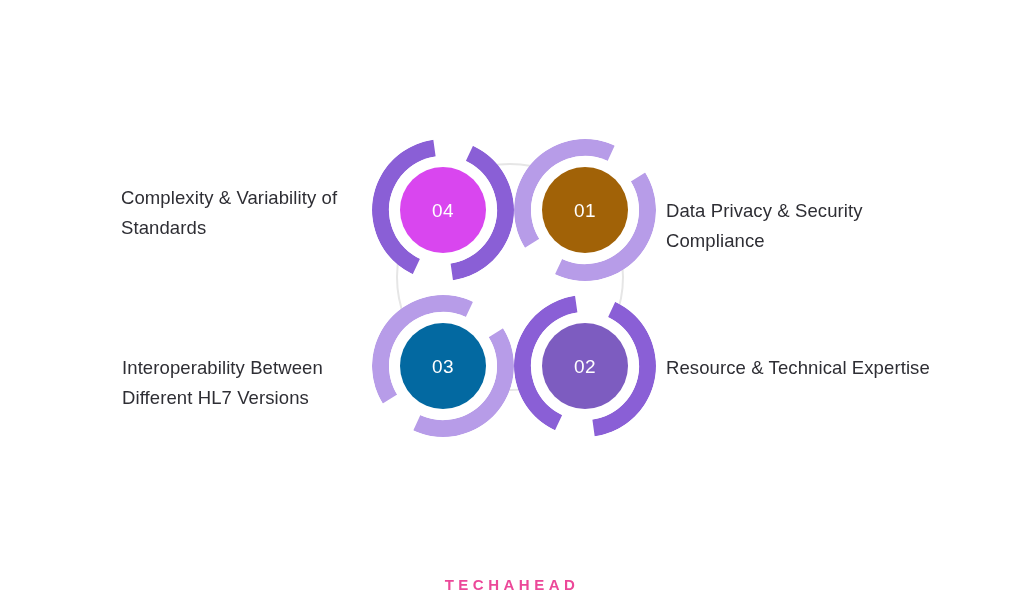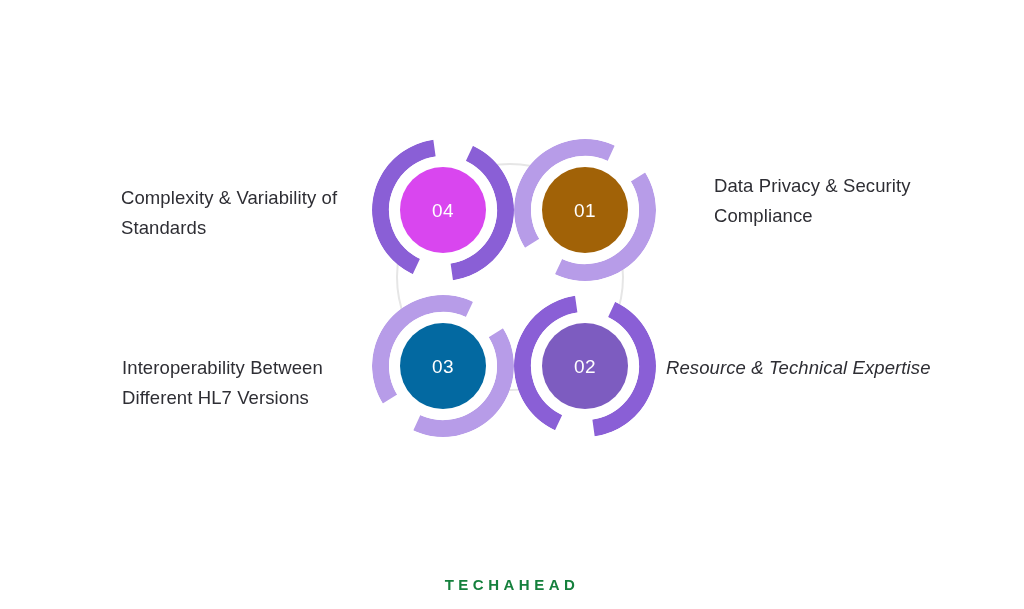--- a/index.html
+++ b/index.html
@@ -95,31 +95,31 @@
     font-size: 18.5px;
     line-height: 30px;
     font-weight: 400;
     letter-spacing: 0.1px;
   }
   .label-left  { text-align: left; width: 250px; }
   .label-right { text-align: left; width: 265px; }
 
   .label-04 { left: 121px; top: 183px; }
   .label-03 { left: 122px; top: 353px; }
-  .label-01 { left: 666px; top: 171px; margin-left: 48px; }
-  .label-02 { left: 666px; top: 353px; font-style: italic; }
+  .label-01 { left: 666px; top: 196px; }
+  .label-02 { left: 666px; top: 353px; }
 
   
   .brand {
     position: absolute;
     left: 0;
     top: 576px;
     width: 1024px;
     text-align: center;
-    color: #15803d;
+    color: #ec4899;
     font-size: 15px;
     font-weight: 700;
     letter-spacing: 4.5px;
     user-select: none;
   }
 </style>
 </head>
 <body>
 
 <div id="infographic">

